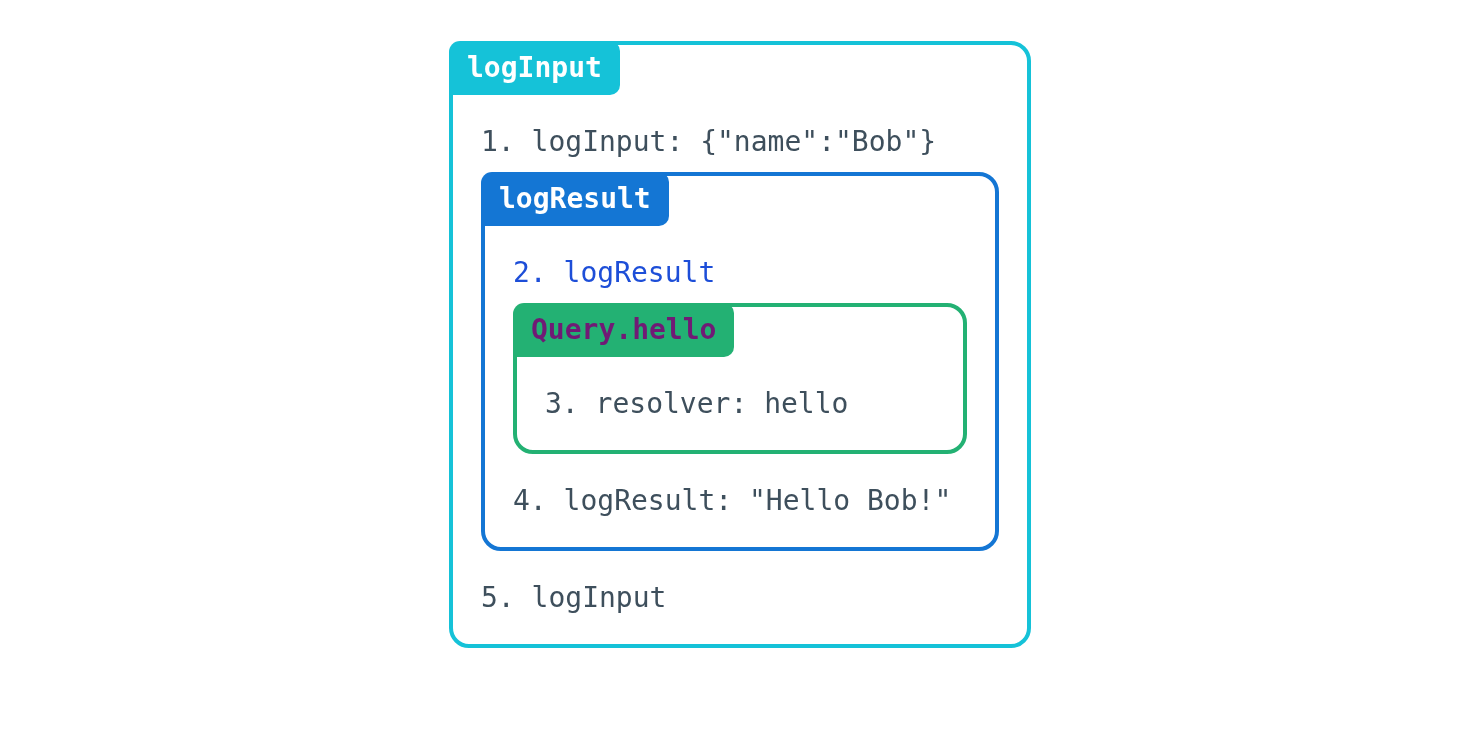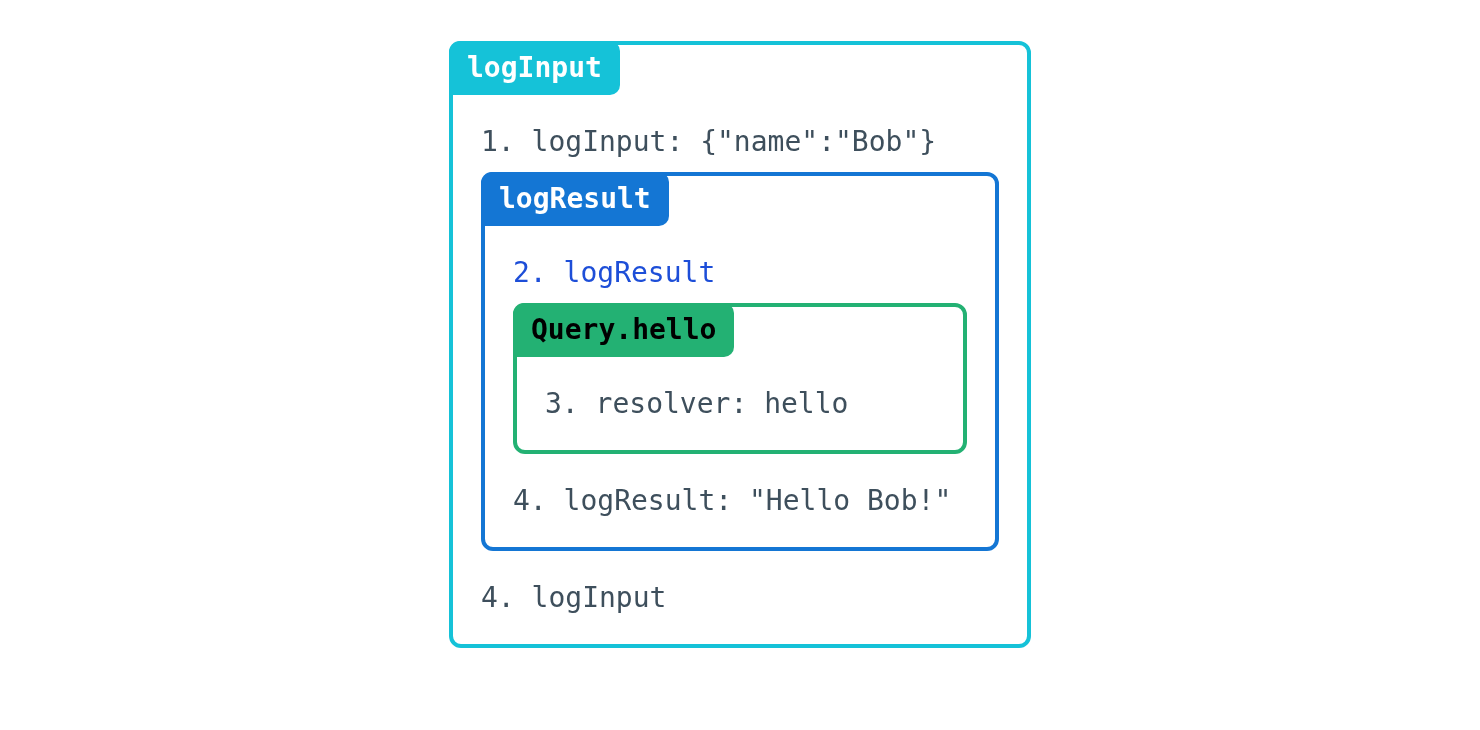--- a/index.html
+++ b/index.html
@@ -10,21 +10,21 @@
     height: 730px;
     overflow: hidden;
     font-family: "DejaVu Sans Mono", "Liberation Mono", monospace;
   }
   .diagram-wrap {
     padding-top: 41px;
   }
   .box {
     box-sizing: border-box;
     border: 4px solid #888;
-    border-radius: 12px;
+    border-radius: 20px;
     background: #ffffff;
     padding: 0 28px 32px 28px;
   }
   .box-outer {
     width: 582px;
     margin: 0 auto;
   }
   .box .box {
     margin-top: 16px;
   }
@@ -61,24 +61,24 @@
     <div class="line" style="color: rgb(62, 79, 92);">1. logInput: {"name":"Bob"}</div>
 
     <div class="box" style="border-color: rgb(20, 118, 212); background-color: rgb(255, 255, 255);">
 
       <div class="tab" style="background-color: rgb(20, 118, 212); color: rgb(255, 255, 255);">logResult</div>
 
       <div class="line" style="color: #1d4ed8;">2. logResult</div>
 
       <div class="box" style="border-color: rgb(35, 177, 115); background-color: rgb(255, 255, 255);">
 
-        <div class="tab" style="background-color: rgb(35, 177, 115); color: #000000;">Query.hello</div>
+        <div class="tab" style="background-color: rgb(35, 177, 115); color: #701a75;">Query.hello</div>
 
         <div class="line" style="color: rgb(62, 79, 92);">3. resolver: hello</div>
       </div>
 
       <div class="line" style="color: rgb(62, 79, 92);">4. logResult: "Hello Bob!"</div>
     </div>
 
-    <div class="line" style="color: rgb(62, 79, 92);">4. logInput</div>
+    <div class="line" style="color: rgb(62, 79, 92);">5. logInput</div>
   </div>
 
 </div>
 
 </body></html>

